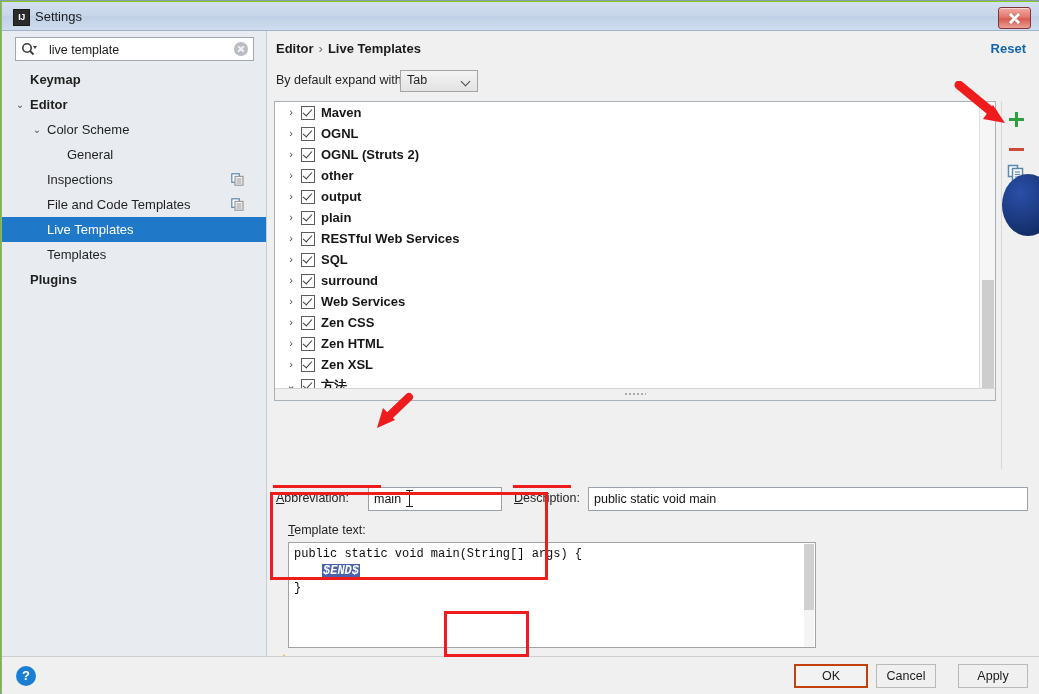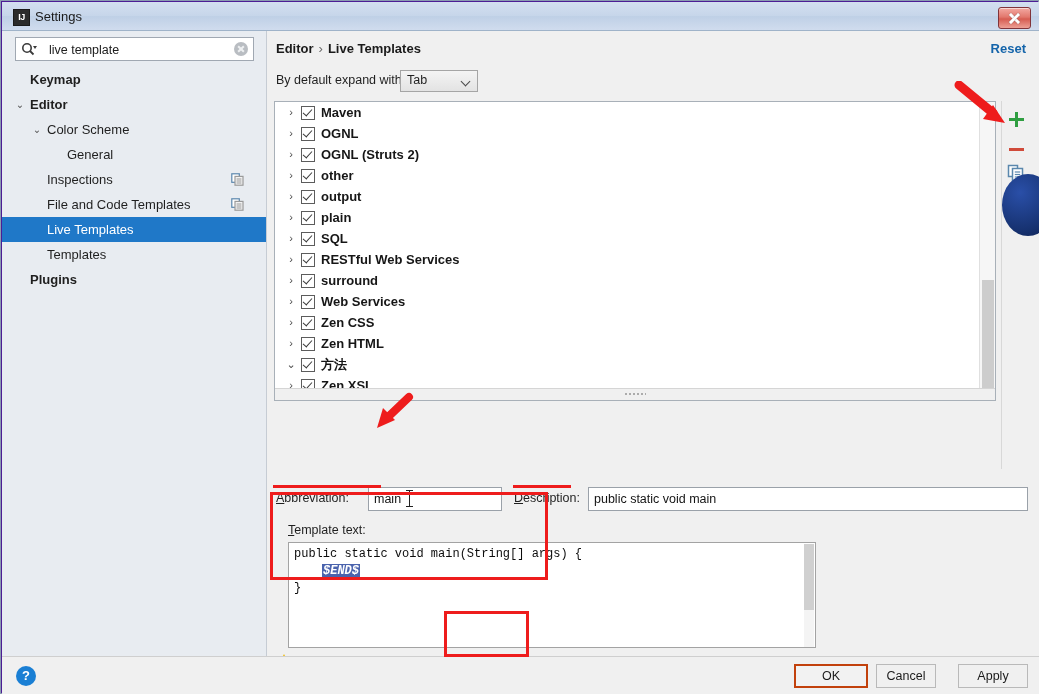--- a/index.html
+++ b/index.html
@@ -21,21 +21,21 @@
     background: #f0f0f0;
   }
 
   
   .win-frame {
     position: absolute;
     left: 0; top: 0;
     width: 1039px; height: 694px;
     box-sizing: border-box;
     border: 1px solid #8a9bb0;
-    background: #4c1d95;
+    background: #84cc16;
     padding-left: 22px;
   }
   .titlebar {
     position: absolute;
     left: 1px; top: 1px;
     width: 1037px; height: 29px;
     background: linear-gradient(to bottom, #d3dff0 0%, #c7d6ea 48%, #bfd0e6 52%, #d0dcee 100%);
     border-bottom: 1px solid #9fb3c9;
     box-sizing: border-box;
   }
@@ -611,28 +611,28 @@
         </div>
 
         <div class="tmpl-box">
           <div id="tmpl-rows">
               <div class="tmpl-row"><span class="tw">›</span><span class="cbx checked"></span><span class="tname">Maven</span></div>
               <div class="tmpl-row"><span class="tw">›</span><span class="cbx checked"></span><span class="tname">OGNL</span></div>
               <div class="tmpl-row"><span class="tw">›</span><span class="cbx checked"></span><span class="tname">OGNL (Struts 2)</span></div>
               <div class="tmpl-row"><span class="tw">›</span><span class="cbx checked"></span><span class="tname">other</span></div>
               <div class="tmpl-row"><span class="tw">›</span><span class="cbx checked"></span><span class="tname">output</span></div>
               <div class="tmpl-row"><span class="tw">›</span><span class="cbx checked"></span><span class="tname">plain</span></div>
+              <div class="tmpl-row"><span class="tw">›</span><span class="cbx checked"></span><span class="tname">RESTful Web Services</span></div>
               <div class="tmpl-row"><span class="tw">›</span><span class="cbx checked"></span><span class="tname">SQL</span></div>
-              <div class="tmpl-row"><span class="tw">›</span><span class="cbx checked"></span><span class="tname">RESTful Web Services</span></div>
               <div class="tmpl-row"><span class="tw">›</span><span class="cbx checked"></span><span class="tname">surround</span></div>
               <div class="tmpl-row"><span class="tw">›</span><span class="cbx checked"></span><span class="tname">Web Services</span></div>
               <div class="tmpl-row"><span class="tw">›</span><span class="cbx checked"></span><span class="tname">Zen CSS</span></div>
               <div class="tmpl-row"><span class="tw">›</span><span class="cbx checked"></span><span class="tname">Zen HTML</span></div>
+              <div class="tmpl-row"><span class="tw">›</span><span class="cbx checked"></span><span class="tname">Zen XSL</span></div>
               <div class="tmpl-row"><span class="tw">⌄</span><span class="cbx checked"></span><span class="tname">方法</span></div>
-              <div class="tmpl-row"><span class="tw">›</span><span class="cbx checked"></span><span class="tname">Zen XSL</span></div>
               <div class="tmpl-row sel"><span class="tw"></span><span style="display: inline-block; width: 22px;"></span><span class="cbx checked"></span><span class="tname plainweight">main</span><span class="tdesc">(public static void main)</span></div>
             </div>
           <div class="tmpl-scroll-track">
             <div class="tmpl-scroll-thumb"></div>
           </div>
           <div class="tmpl-bottom-bar">
             <div class="grip"></div>
           </div>
         </div>
 

